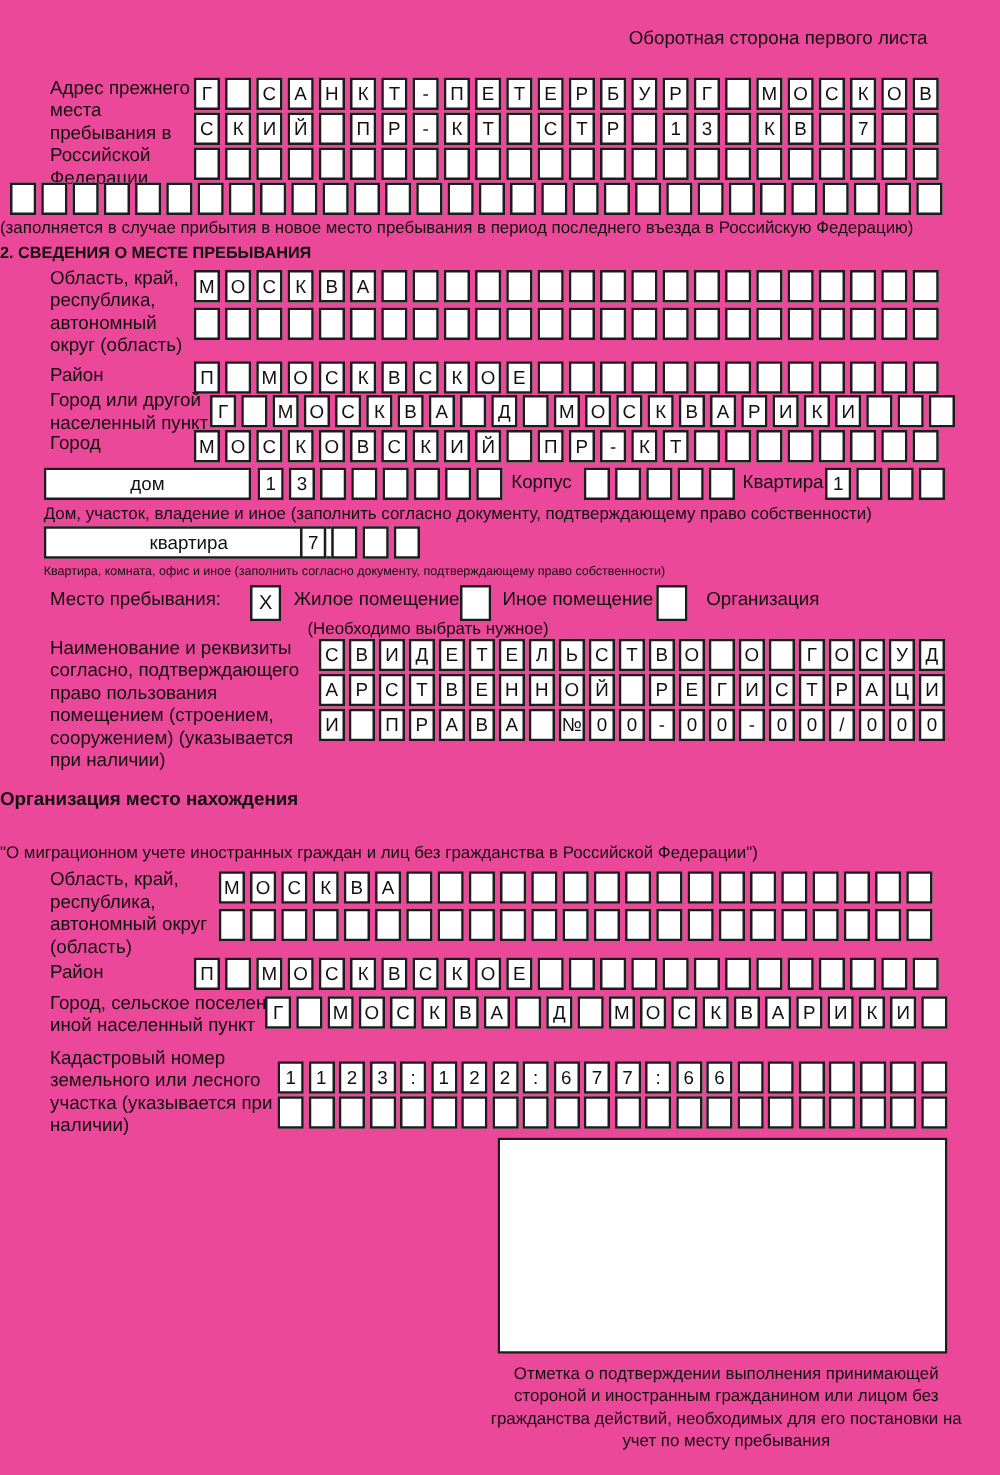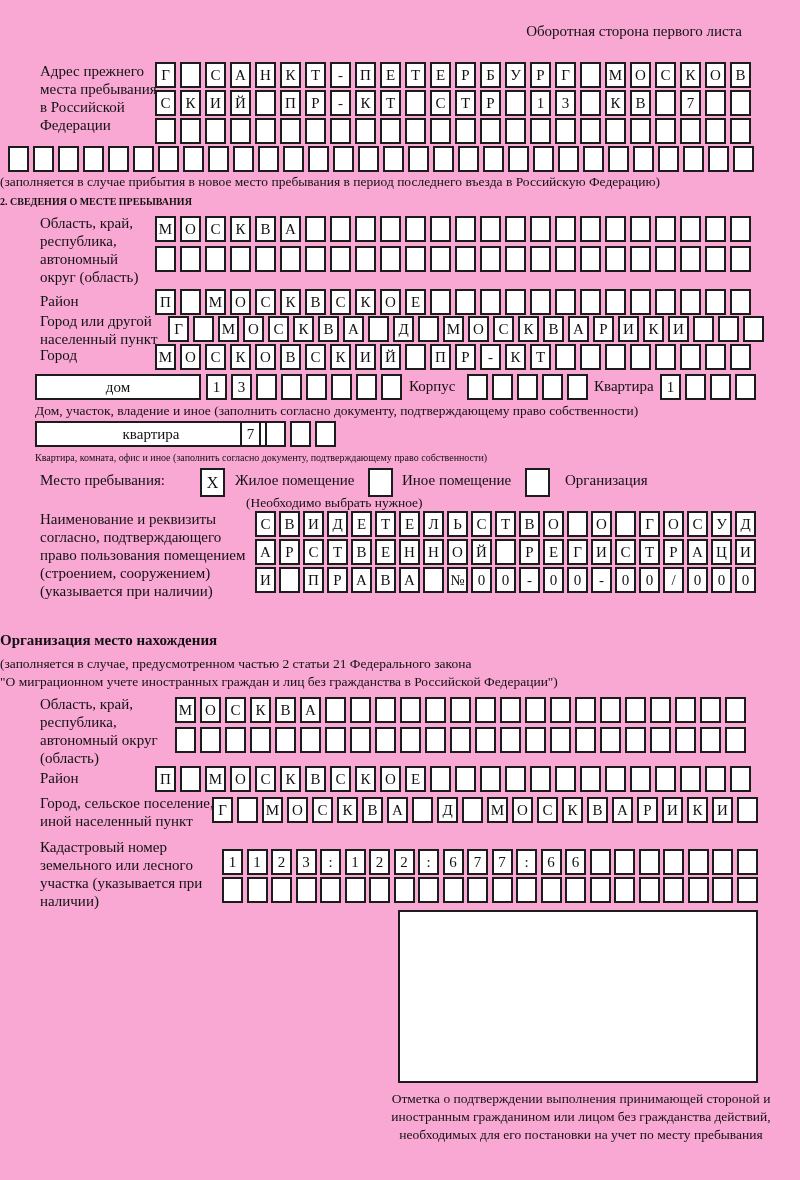--- a/index.html
+++ b/index.html
@@ -1,18 +1,18 @@
 <!DOCTYPE html>
 <html><head>
 <meta charset="utf-8">
 <style>
   html,body{margin:0;padding:0;background:#fff;}
   .sheet{
-    position:relative;width:800px;height:1180px;background:#f9a8d4;color:#111;
-    font-family:Liberation Serif, serif;overflow:hidden;
+    position:relative;width:800px;height:1180px;background:#ec4899;color:#111;
+    font-family:Liberation Sans, sans-serif;overflow:hidden;
   }
   .lbl{position:absolute;font-size:15px;line-height:18px;color:#111;}
   .note{position:absolute;font-size:13px;line-height:16px;color:#111;}
   .ctr{left:0;width:800px;text-align:left;}
   .bold{font-weight:bold;}
   .boxrow{position:absolute;display:flex;gap:4px;}
   .boxrow.g3{gap:3px;}
   .boxrow.g35{gap:3.5px;}
   .cell{
     box-sizing:border-box;flex:none;width:21px;height:26px;border:2px solid #1c1c1c;
@@ -144,21 +144,21 @@
       <span class="cell"></span>
       <span class="cell"></span>
       <span class="cell"></span>
       <span class="cell"></span>
       <span class="cell"></span>
       <span class="cell"></span>
       <span class="cell"></span>
     </div>
   <div class="note ctr" style="top:174px;font-size:13.5px;">(заполняется в случае прибытия в новое место пребывания в период последнего въезда в Российскую Федерацию)</div>
 
-  <div class="lbl ctr bold" style="top:193px;font-size:10px;">2. СВЕДЕНИЯ О МЕСТЕ ПРЕБЫВАНИЯ</div>
+  <div class="lbl ctr bold" style="top:193px;font-size:13px;">2. СВЕДЕНИЯ О МЕСТЕ ПРЕБЫВАНИЯ</div>
 
   <div class="lbl" style="top:214px;left:40px;width:112px;">Область, край, республика, автономный округ (область)</div>
   <div class="boxrow" style="top:216px;left:155px;">
       <span class="cell">М</span>
       <span class="cell">О</span>
       <span class="cell">С</span>
       <span class="cell">К</span>
       <span class="cell">В</span>
       <span class="cell">А</span>
       <span class="cell"></span>
@@ -402,21 +402,20 @@
       <span class="cell">-</span>
       <span class="cell">0</span>
       <span class="cell">0</span>
       <span class="cell">/</span>
       <span class="cell">0</span>
       <span class="cell">0</span>
       <span class="cell">0</span>
     </div>
 
   <div class="lbl ctr bold" style="top:631px;">Организация место нахождения</div>
-  <div class="note ctr" style="top:656px;font-size:13.5px;">(заполняется в случае, предусмотренном частью 2 статьи 21 Федерального закона</div>
   <div class="note ctr" style="top:674px;font-size:13.5px;">"О миграционном учете иностранных граждан и лиц без гражданства в Российской Федерации")</div>
 
   <div class="lbl" style="top:695px;left:40px;width:150px;">Область, край, республика, автономный округ (область)</div>
   <div class="boxrow" style="top:697px;left:175px;">
       <span class="cell">М</span>
       <span class="cell">О</span>
       <span class="cell">С</span>
       <span class="cell">К</span>
       <span class="cell">В</span>
       <span class="cell">А</span>

